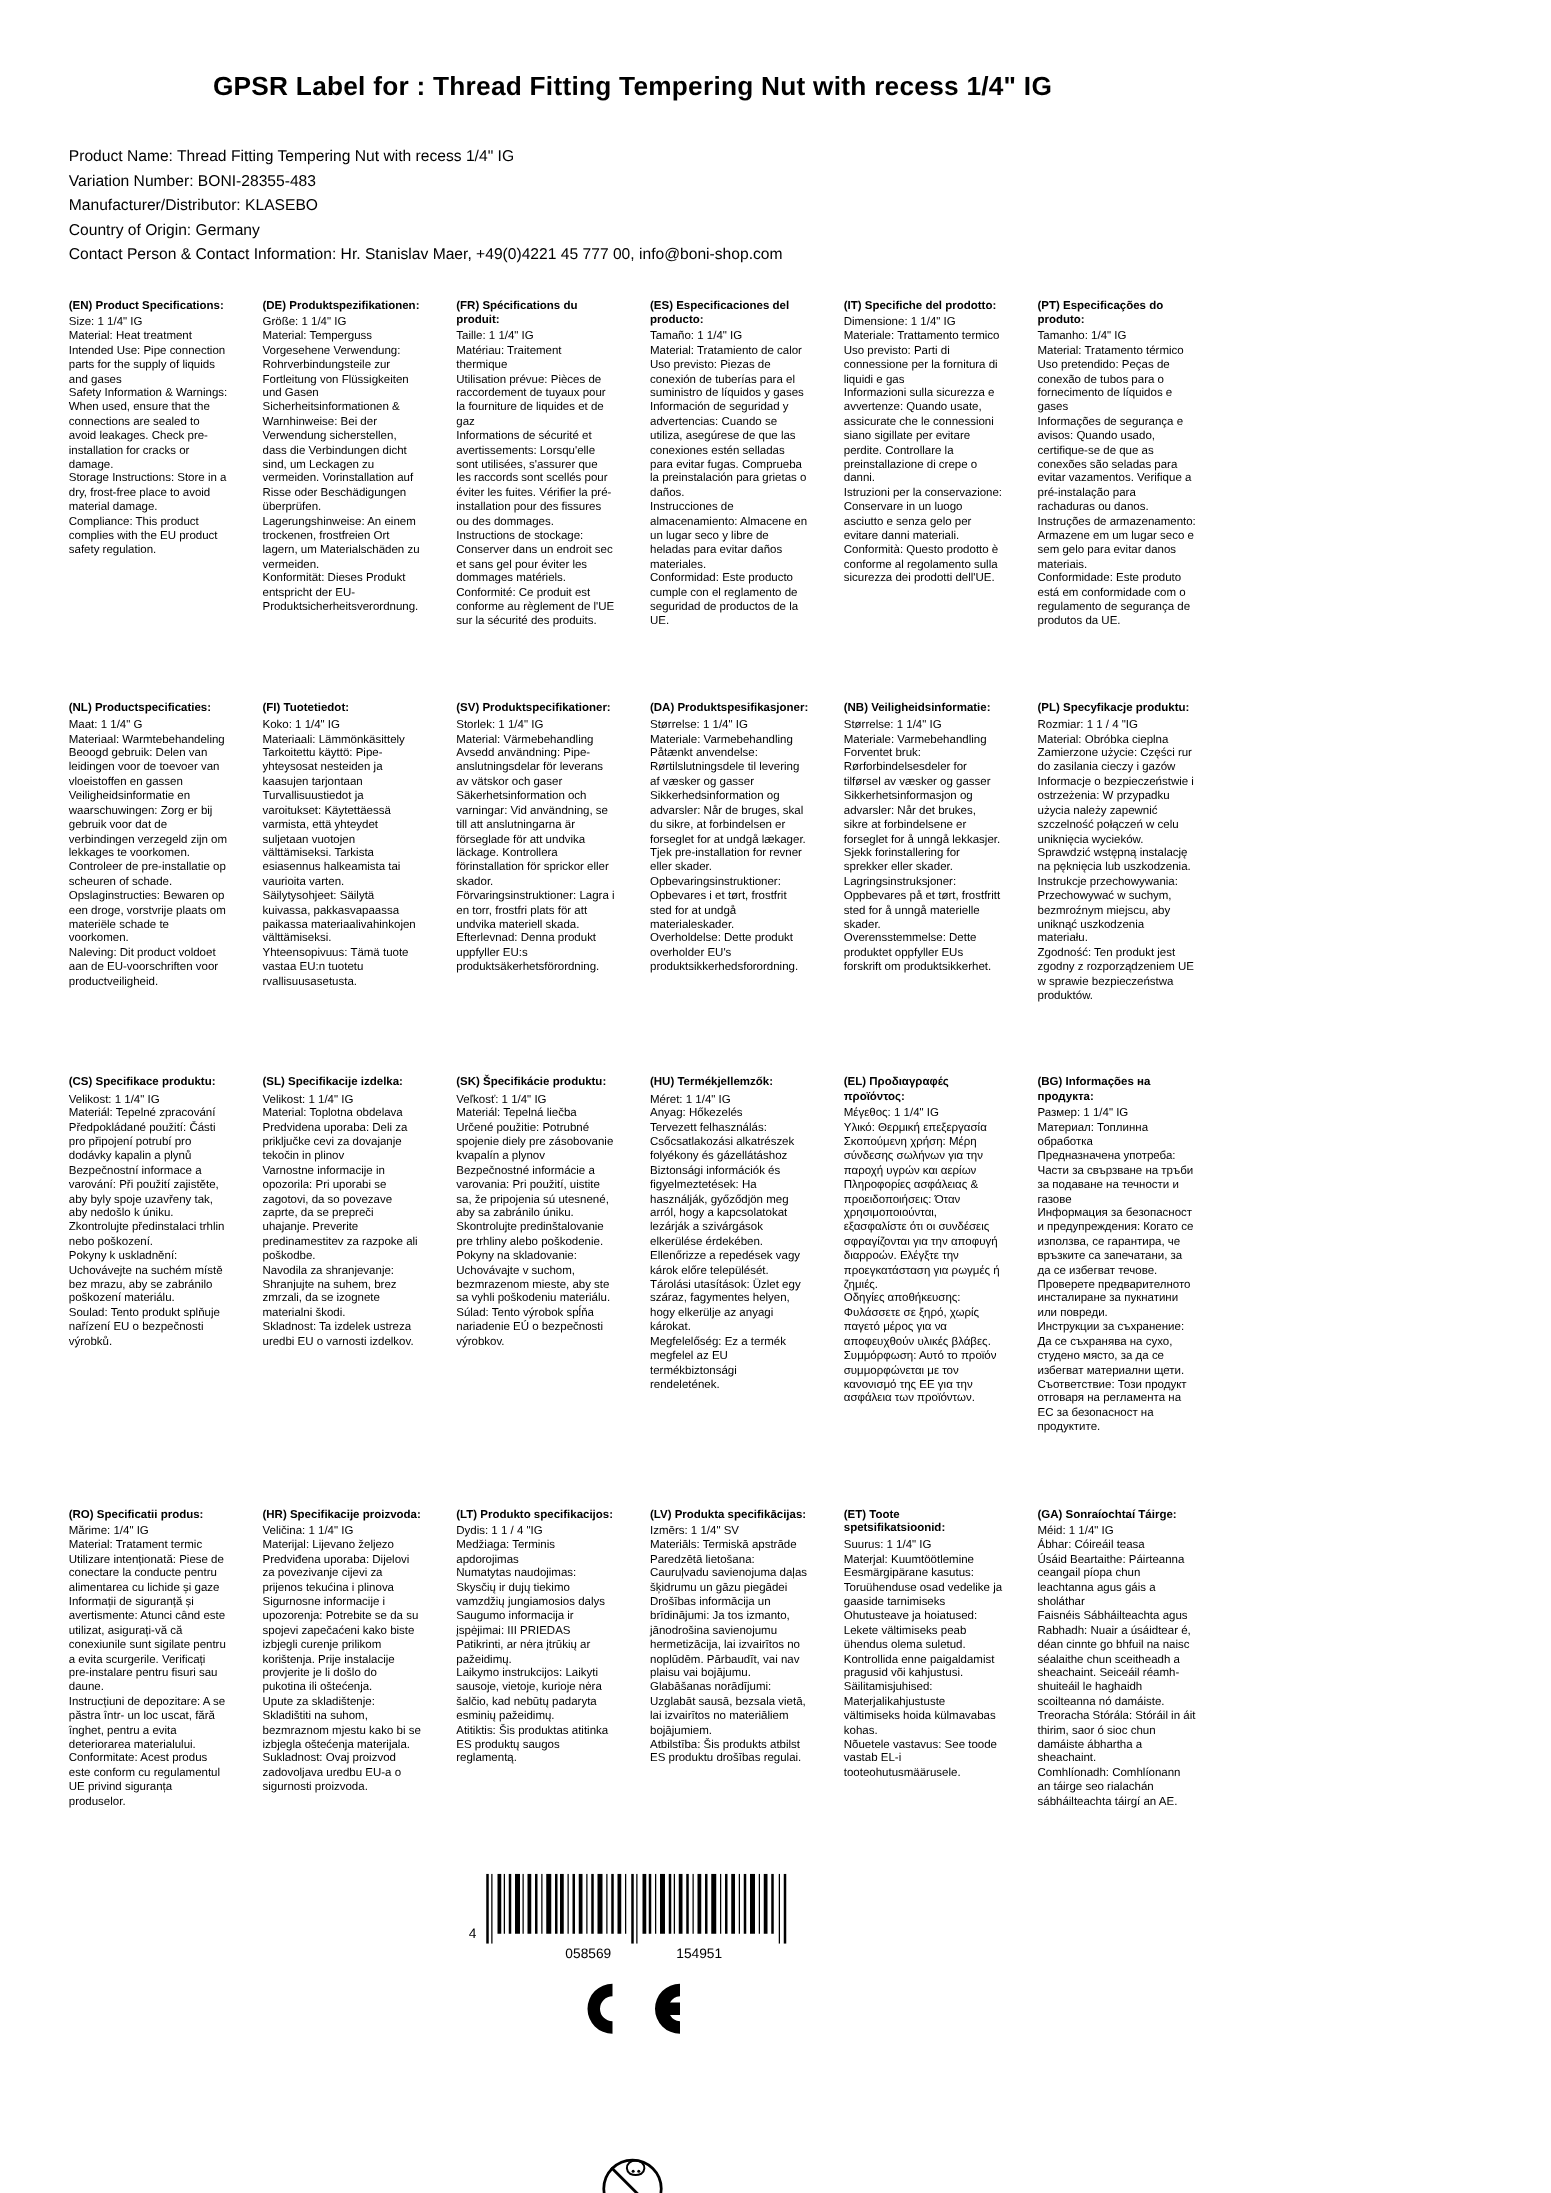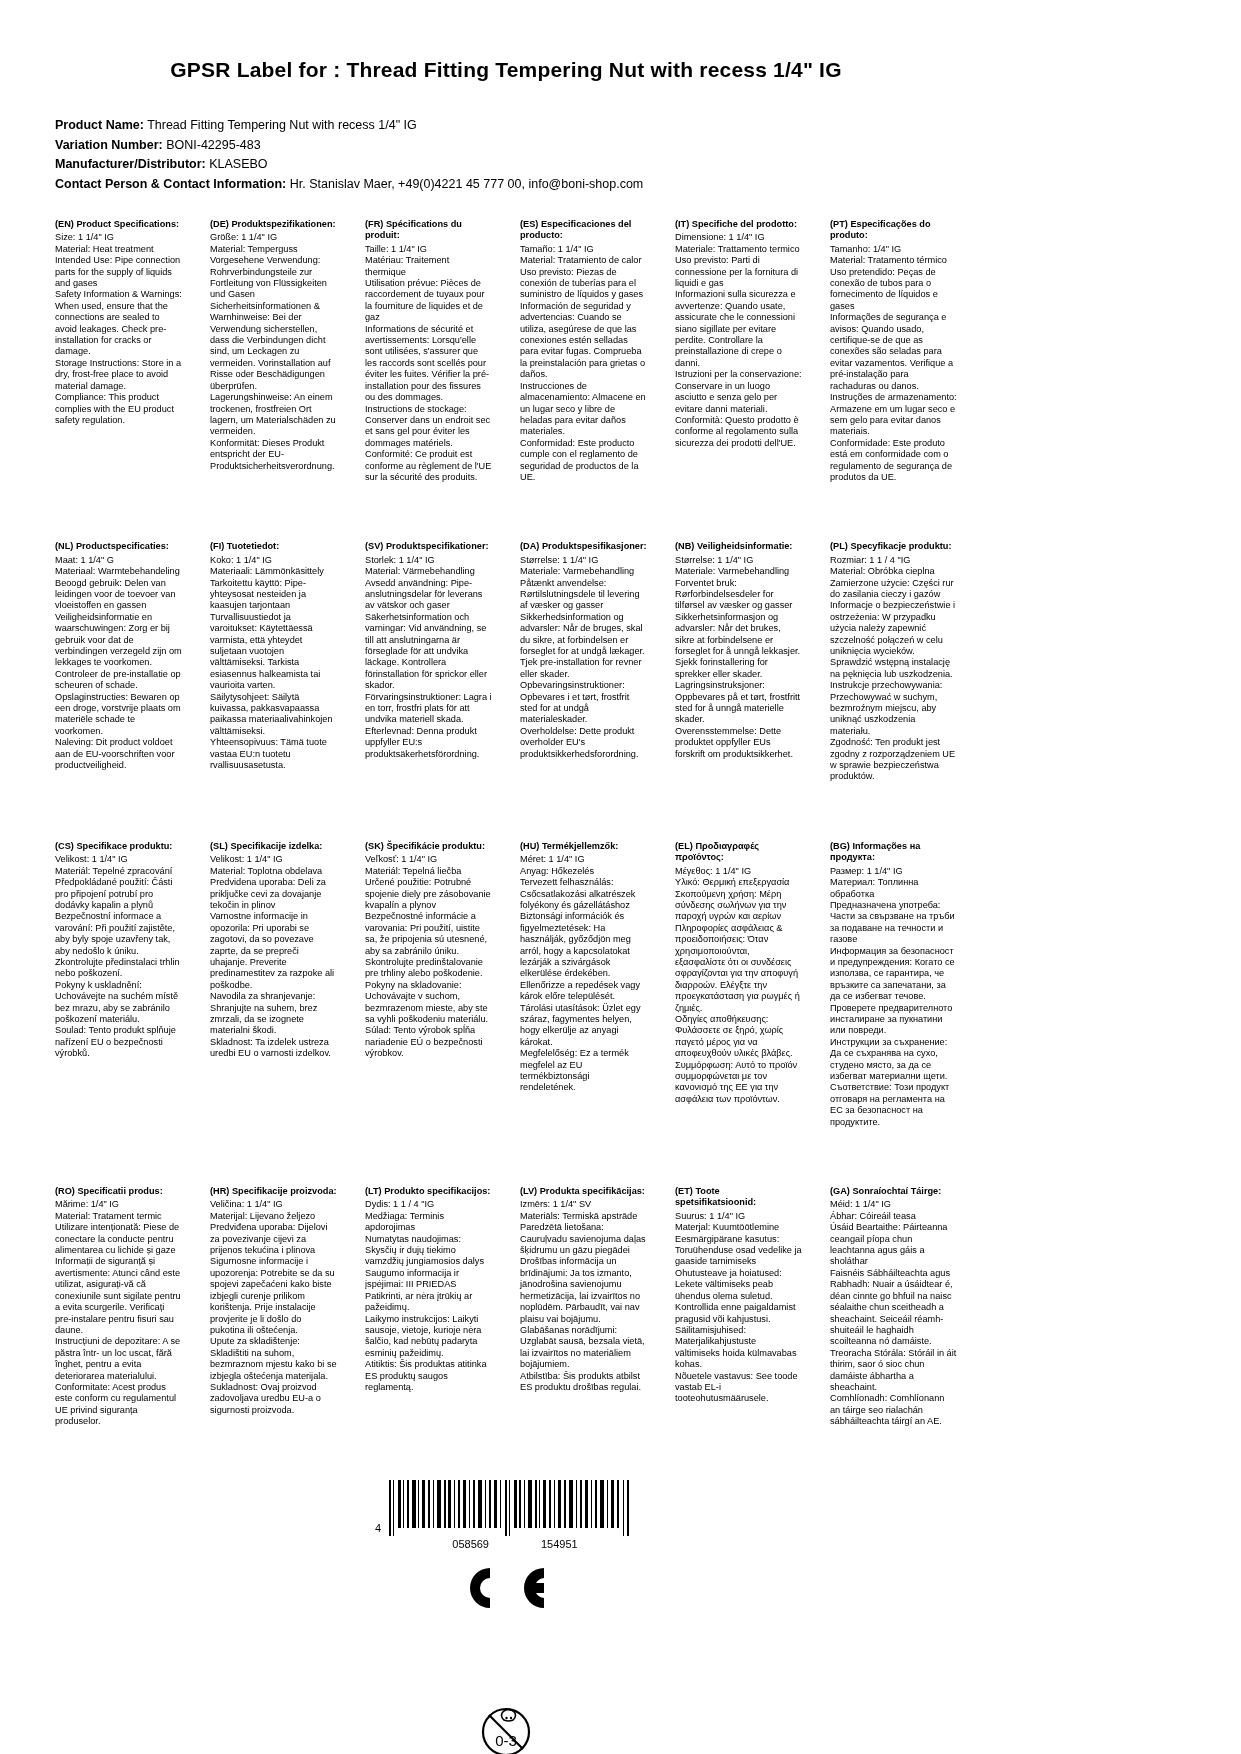--- a/index.html
+++ b/index.html
@@ -29,21 +29,21 @@
   }
   .meta {
     margin: 0 0 26px 0;
     font-size: 12.5px;
     line-height: 18.5px;
   }
   .meta-row {
     margin-bottom: 1px;
   }
   .meta-label {
-    font-weight: bold;
+    font-weight: normal;
   }
   .meta-value {
     font-weight: normal;
   }
   .spec-grid {
     display: grid;
     grid-template-columns: repeat(6, 1fr);
     column-gap: 18px;
     row-gap: 0;
     gap: 28px;
@@ -111,25 +111,29 @@
 
   <h1 class="title">GPSR Label for : Thread Fitting Tempering Nut with recess 1/4" IG</h1>
 
   <div class="meta">
     <div class="meta-row">
       <span class="meta-label">Product Name:</span>
       <span class="meta-value">Thread Fitting Tempering Nut with recess 1/4" IG</span>
     </div>
     <div class="meta-row">
       <span class="meta-label">Variation Number:</span>
-      <span class="meta-value">BONI-42295-483</span>
+      <span class="meta-value">BONI-28355-483</span>
     </div>
     <div class="meta-row">
       <span class="meta-label">Manufacturer/Distributor:</span>
       <span class="meta-value">KLASEBO</span>
+    </div>
+    <div class="meta-row">
+      <span class="meta-label">Country of Origin:</span>
+      <span class="meta-value">Germany</span>
     </div>
     <div class="meta-row">
       <span class="meta-label">Contact Person &amp; Contact Information:</span>
       <span class="meta-value">Hr. Stanislav Maer, +49(0)4221 45 777 00, info@boni-shop.com</span>
     </div>
   </div>
 
   <div class="spec-grid">
 
     <div class="spec-cell">

